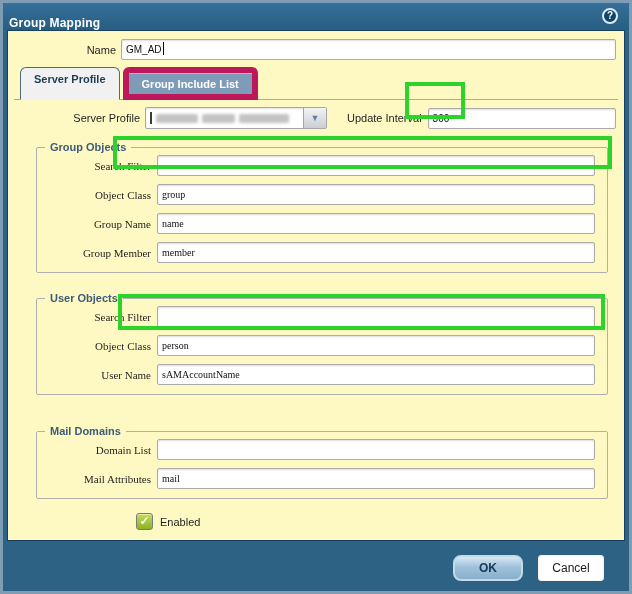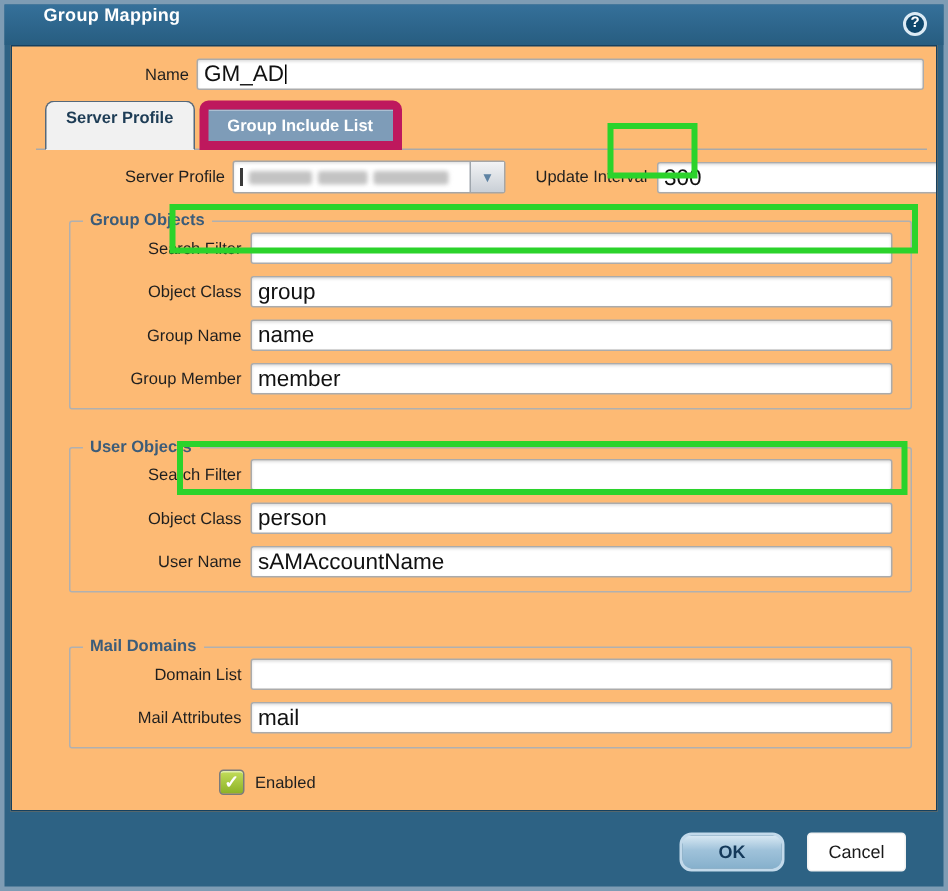--- a/index.html
+++ b/index.html
@@ -11,57 +11,57 @@
   }
   .dialog {
     position: absolute; inset: 0;
     border: 3px solid #7e9cb4;
     background: #2d6284;
   }
   
   .titlebar {
     height: 27px;
     background: linear-gradient(#35709a, #275d80);
-    display: flex; align-items: flex-start;
-    padding: 0 26px;
+    display: flex; align-items: flex-end;
+    padding: 0 6px;
     position: relative;
   }
   .titlebar .title {
     color: #ffffff; font-size: 12px; font-weight: bold;
     letter-spacing: .2px;
   }
   .help {
     position: absolute; right: 11px; top: 5px;
     width: 16px; height: 16px; border-radius: 50%;
     border: 2px solid #dcebf5;
     background: #0e466b;
     color: #fff; font-size: 10px; font-weight: bold;
     line-height: 12px; text-align: center;
     cursor: pointer;
   }
   
   .content {
     position: absolute; left: 4px; right: 4px; top: 27px; bottom: 50px;
-    background: #fdba74;
+    background: #fef9c3;
     border: 1px solid #16405e;
-    padding: 6px 6px 0 16px;
+    padding: 6px 6px 0 6px;
     overflow: hidden;
   }
   .row { display: flex; align-items: center; }
   .lbl {
     font-size: 11px; color: #1f1f1f;
     text-align: right; white-space: nowrap;
     flex: 0 0 auto;
   }
   .tbox {
     background: #fff;
     border: 1px solid #ababab;
     border-radius: 2px;
     height: 21px; line-height: 19px;
-    font-size: 15px; color: #111;
+    font-size: 10px; color: #111;
     padding: 0 4px;
     box-shadow: inset 0 1px 2px rgba(0,0,0,.14);
     overflow: hidden; white-space: nowrap;
   }
   .grow { flex: 1 1 auto; }
   .caret {
     display: inline-block; width: 1px; height: 13px;
     background: #000; vertical-align: -2px; margin-left: 1px;
   }
   
@@ -117,21 +117,21 @@
     border: 1px solid #b0b0b0; border-radius: 2px;
     margin: 12px 10px 0 22px;
     padding: 2px 12px 9px 4px;
   }
   fieldset.fs2 { margin-top: 19px; }
   fieldset.fs3 { margin-top: 30px; }
   legend {
     font-size: 11px; font-weight: bold; color: #3c5c79;
     margin-left: 4px; padding: 0 5px;
   }
-  .frow { display: flex; align-items: center; margin-top: 8px; }
+  .frow { display: flex; align-items: center; margin-top: 8px; font-family: Liberation Serif, serif; }
   .frow:first-of-type { margin-top: 0; }
   .frow .lbl { width: 110px; margin-right: 6px; }
   .frow .tbox { flex: 1 1 auto; }
   
   .enabled-row { margin: 14px 0 0 122px; display: flex; align-items: center; }
   .checkbox {
     width: 17px; height: 17px; border-radius: 3px;
     border: 1px solid #7b7b7b;
     background: linear-gradient(#c3dd5b, #8cb226);
     color: #fff; font-size: 12px; font-weight: bold;

